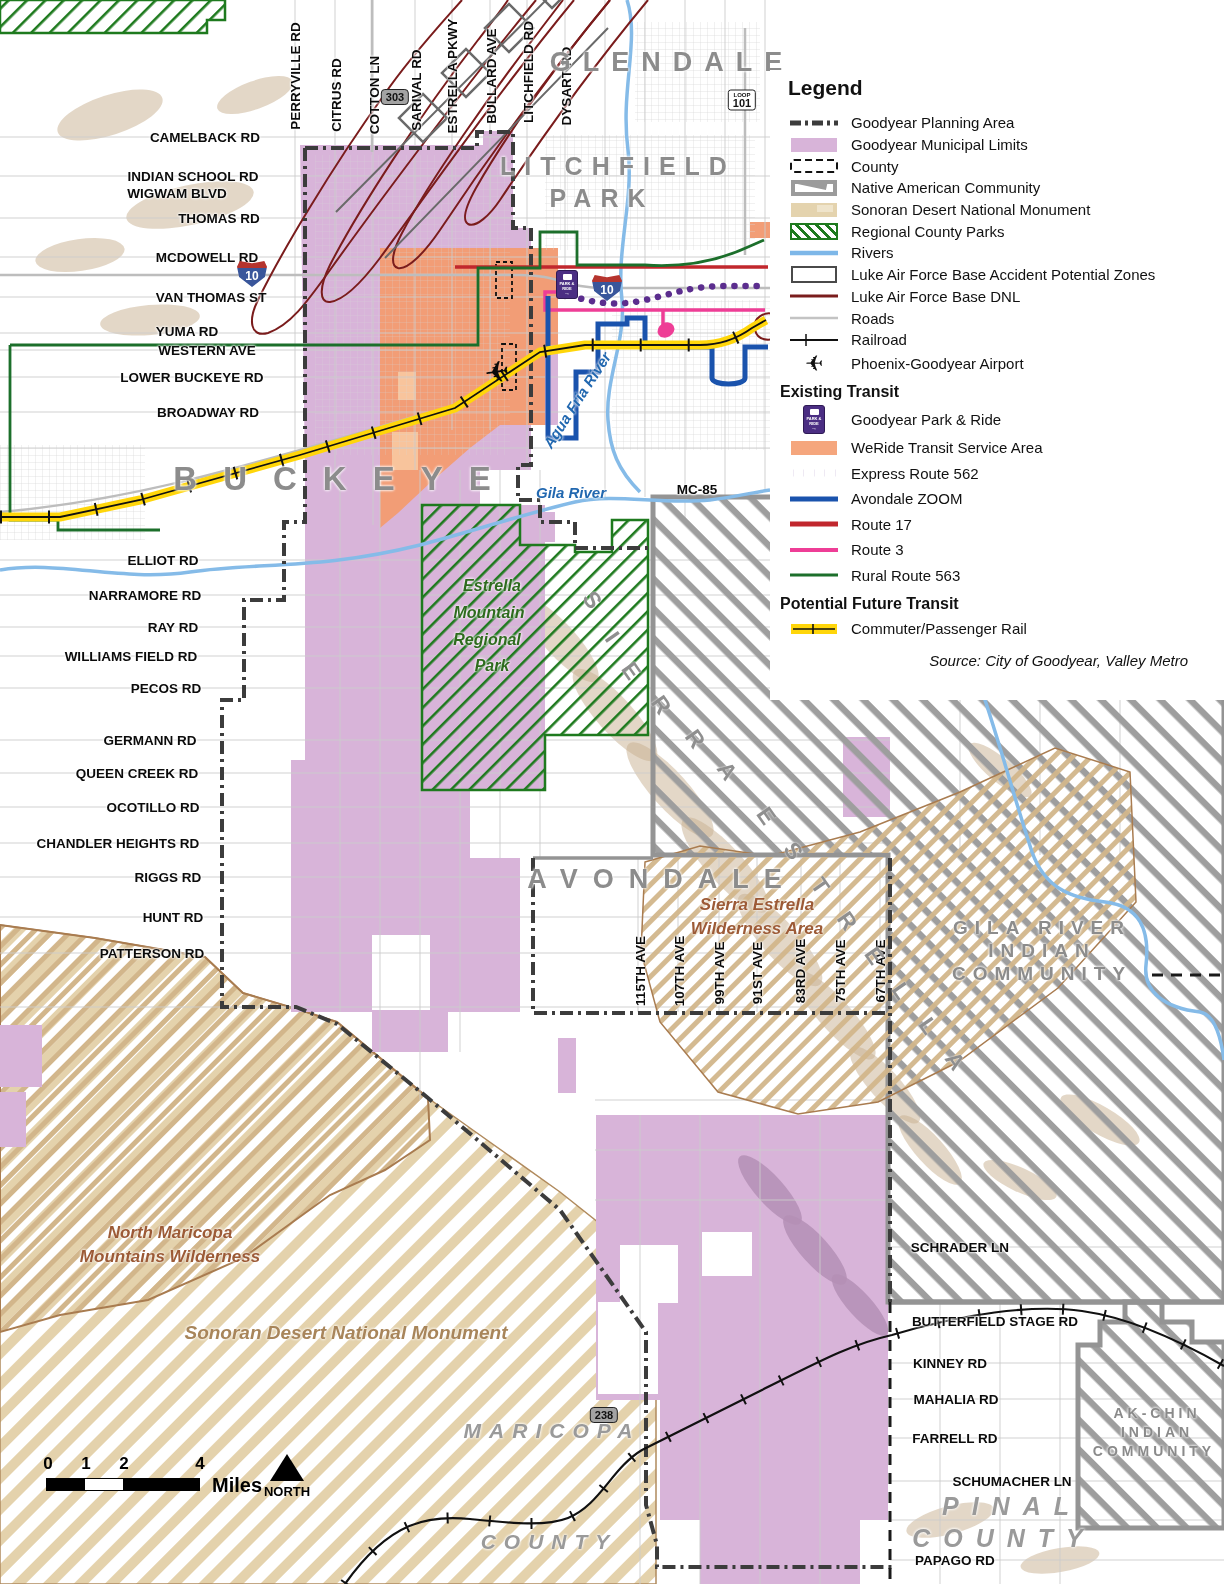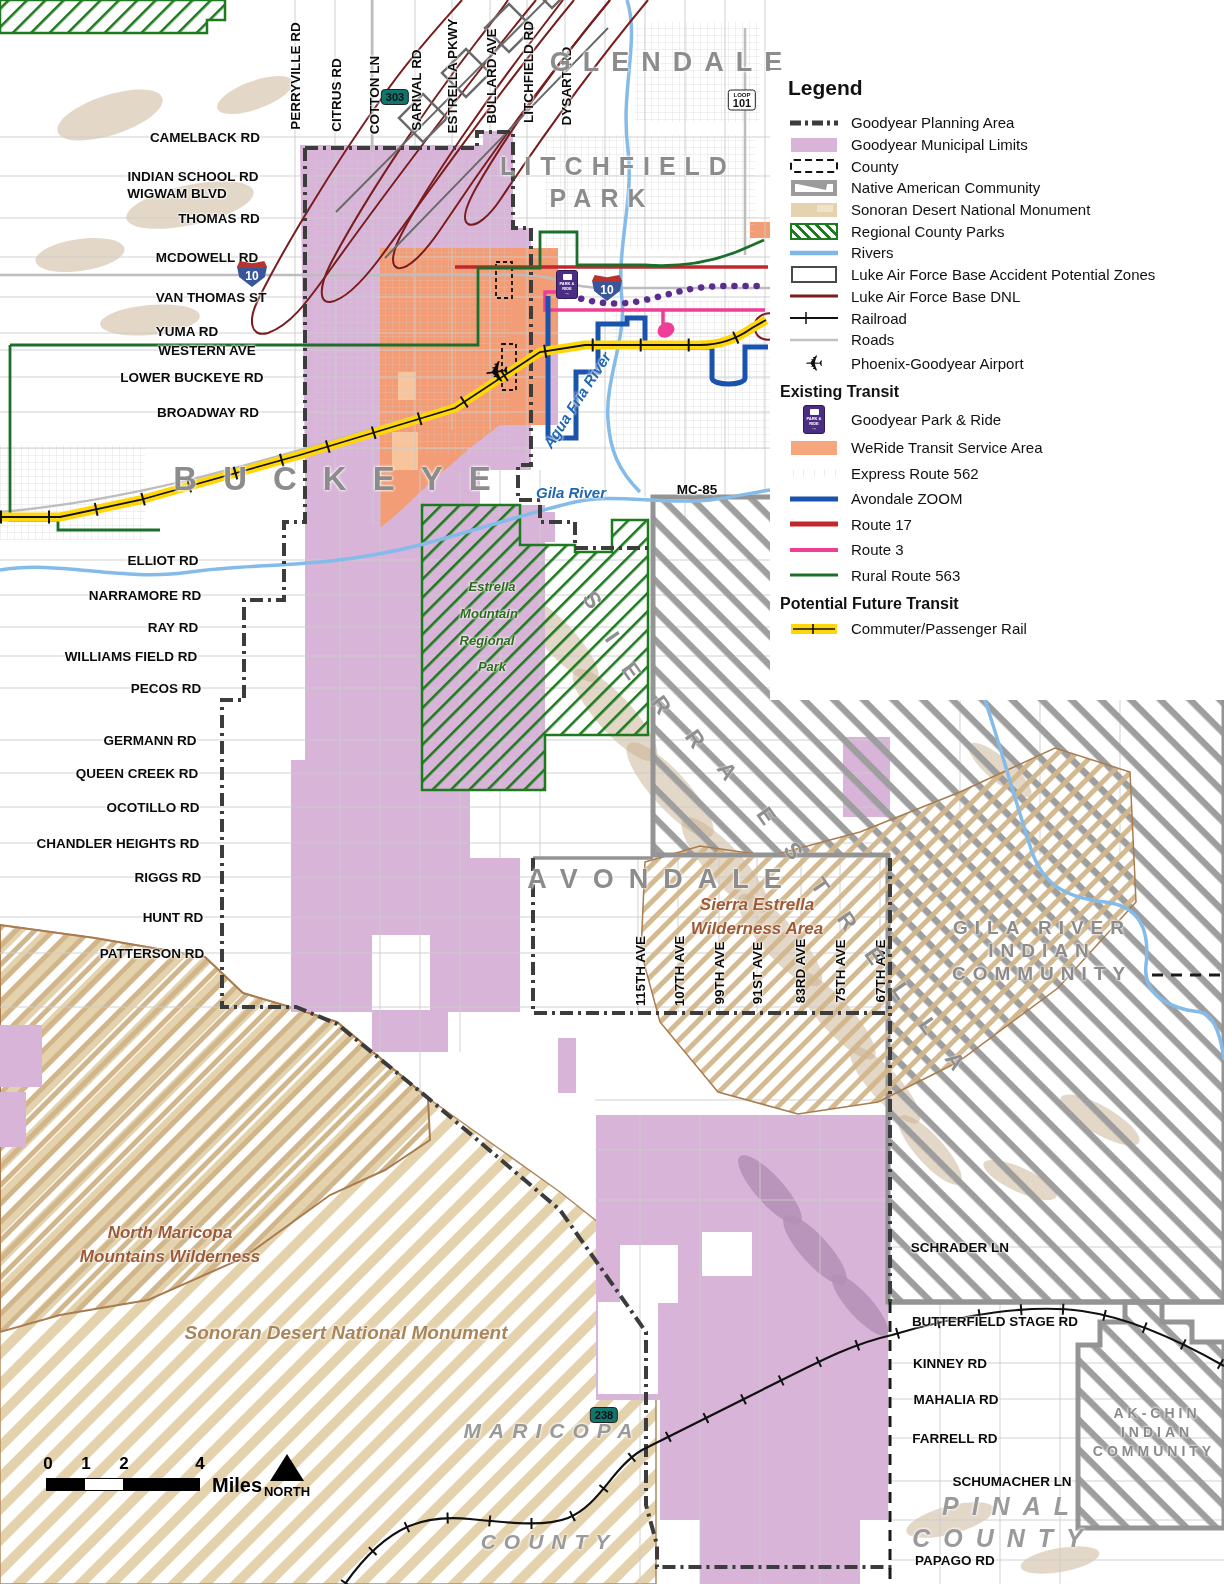--- a/index.html
+++ b/index.html
@@ -15,29 +15,29 @@
   .c1{font-size:27px;letter-spacing:12px;}
   .c2{font-size:25px;letter-spacing:9px;padding-left:44px;}
   .c2b{font-size:27px;letter-spacing:15px;}
   .c3{font-size:19px;letter-spacing:7px;}
   .c4{font-size:14px;letter-spacing:4px;color:#8a8a8a;}
   .c5{font-size:25px;letter-spacing:13px;font-style:italic;color:#9a9a9a;}
   .c6{font-size:21px;letter-spacing:8px;font-style:italic;color:#9a9a9a;}
   .ridge{font-weight:bold;font-size:23px;color:#8f8f8f;text-shadow:0 0 2px #fff;}
   .feat{font-weight:bold;font-style:italic;text-shadow:0 0 3px #fff,0 0 3px #fff;}
   .riv{font-size:15px;color:#2268b0;}
-  .park{font-size:13px;color:#2e6b1e;}
+  .park{font-size:16px;color:#2e6b1e;}
   .wild{font-size:17px;color:#9c5a36;}
   .mon{font-size:19px;color:#a8855a;}
   
   .shield{position:absolute;transform:translate(-50%,-50%);text-align:center;z-index:5;}
   .is{width:30px;height:26px;color:#fff;font-weight:bold;font-size:12px;line-height:30px;
       background:linear-gradient(180deg,#b5342e 0 26%,#39569b 26% 100%);
       clip-path:polygon(9% 0,50% 9%,91% 0,100% 22%,93% 62%,50% 100%,7% 62%,0 22%);}
-  .st{background:#0f766e;border:1.5px solid #222;border-radius:4px;font-weight:bold;
+  .st{background:#a3a3a3;border:1.5px solid #222;border-radius:4px;font-weight:bold;
       font-size:11px;padding:1px 4px;color:#111;}
   .loop{background:#fff;border:1.5px solid #222;border-radius:3px;padding:1px 4px;color:#111;}
   .loop i{display:block;font-style:normal;font-weight:bold;font-size:6px;line-height:6px;}
   .loop b{display:block;font-size:11px;line-height:11px;}
   
   .plane{position:absolute;transform:translate(-50%,-50%) scaleX(-1) rotate(8deg);
          font-family:"DejaVu Sans",sans-serif;font-size:30px;color:#0a0a0a;z-index:5;}
   
   .pr{width:20px;height:27px;background:#4b2e83;border:1px solid #2e1a55;border-radius:3px;
       color:#fff;display:flex;flex-direction:column;align-items:center;justify-content:center;
@@ -439,33 +439,33 @@
     <span class="sw">
       <svg width="52" height="18">
             <line x1="2" y1="9" x2="50" y2="9" stroke="#7a1c1c" stroke-width="3"></line>
           </svg>
     </span>
         <span class="ltext">Luke Air Force Base DNL</span>
   </div>
   <div class="lrow">
     <span class="sw">
       <svg width="52" height="18">
+            <line x1="2" y1="9" x2="50" y2="9" stroke="#c3c3c3" stroke-width="2.5"></line>
+          </svg>
+    </span>
+        <span class="ltext">Roads</span>
+  </div>
+  <div class="lrow">
+    <span class="sw">
+      <svg width="52" height="18">
             <line x1="2" y1="9" x2="50" y2="9" stroke="#111" stroke-width="2"></line>
             <line x1="18" y1="3" x2="18" y2="15" stroke="#111" stroke-width="1.5"></line>
           </svg>
     </span>
         <span class="ltext">Railroad</span>
-  </div>
-  <div class="lrow">
-    <span class="sw">
-      <svg width="52" height="18">
-            <line x1="2" y1="9" x2="50" y2="9" stroke="#c3c3c3" stroke-width="2.5"></line>
-          </svg>
-    </span>
-        <span class="ltext">Roads</span>
   </div>
   <div class="lrow tall">
     <span class="sw" style="font-family:'DejaVu Sans',sans-serif;font-size:22px;transform:scaleX(-1);">✈</span>
     <span class="ltext">Phoenix-Goodyear Airport</span>
   </div>
 
   <div class="lhead">Existing Transit</div>
 
   <div class="lrow xtall">
     <span class="sw">
@@ -531,20 +531,21 @@
     <span class="sw">
       <svg width="52" height="18">
         <line x1="3" y1="9" x2="49" y2="9" stroke="#ffd60a" stroke-width="10" stroke-linecap="round"></line>
         <line x1="5" y1="9" x2="47" y2="9" stroke="#111" stroke-width="1.6"></line>
         <line x1="25" y1="4" x2="25" y2="14" stroke="#111" stroke-width="1.6"></line>
       </svg>
     </span>
         <span class="ltext">Commuter/Passenger Rail</span>
   </div>
 
+  <div id="source">Source: City of Goodyear, Valley Metro</div>
 </div>
 
 <div id="scalebar">
   <span class="tick" style="left:2px">0</span>
   <span class="tick" style="left:40px">1</span>
   <span class="tick" style="left:78px">2</span>
   <span class="tick" style="left:154px">4</span>
   <div id="sb-bar">
     <span class="b" style="width:38px"></span>
         <span class="w" style="width:38px"></span>

